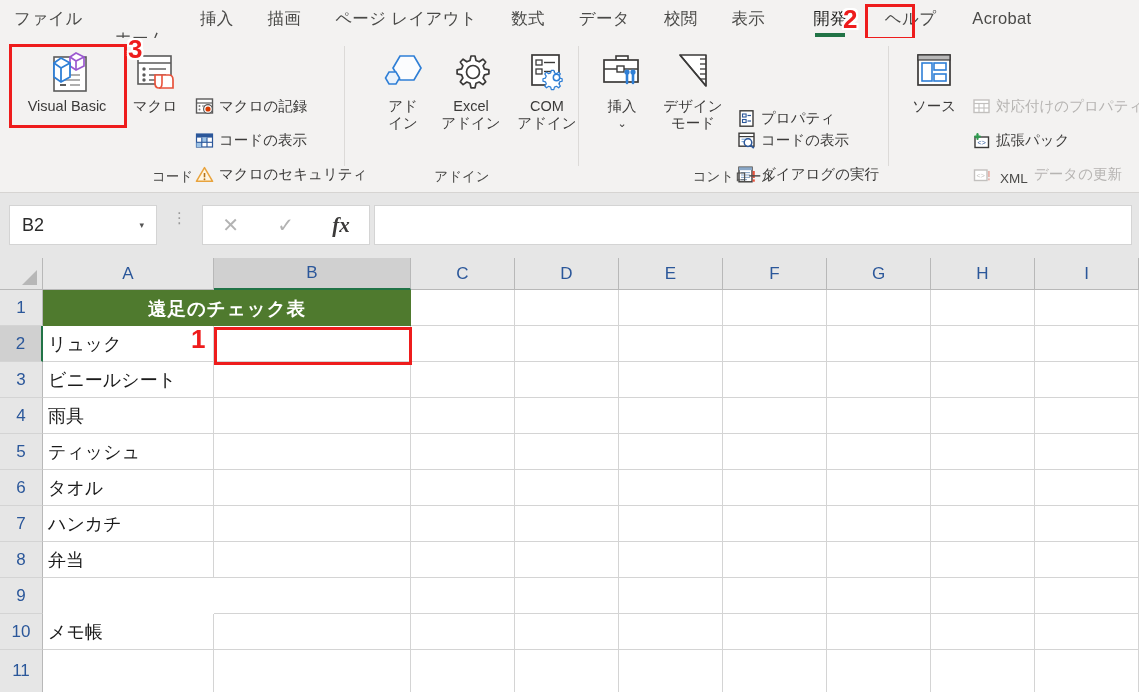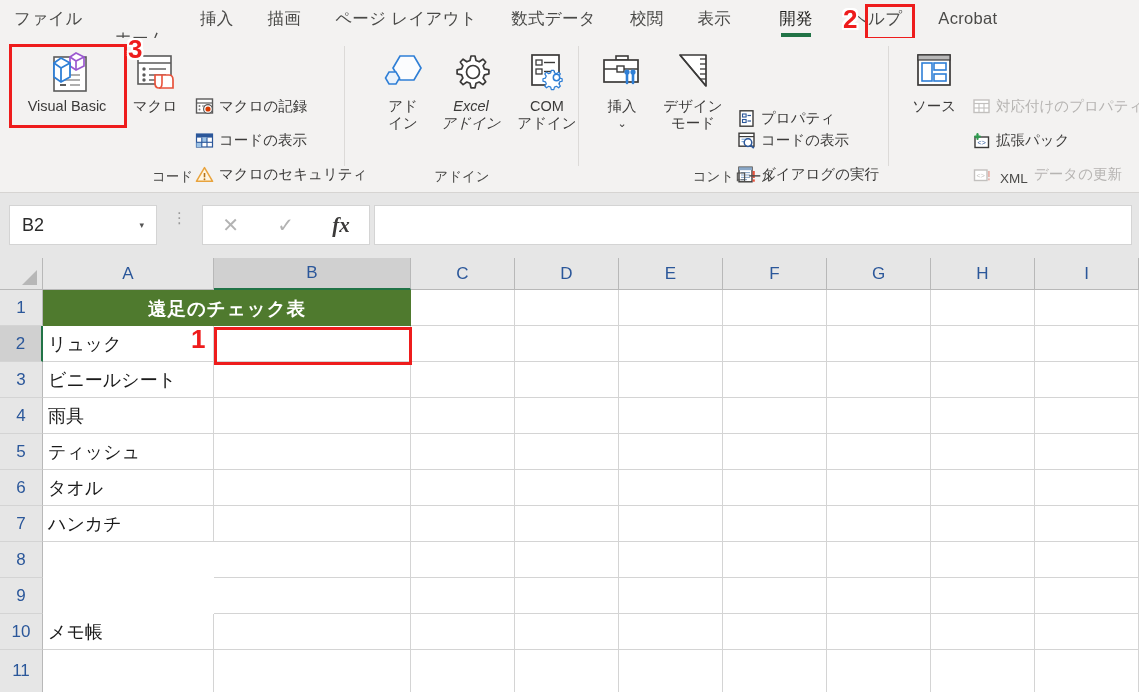--- a/index.html
+++ b/index.html
@@ -134,21 +134,21 @@
 
 <div class="app">
 
   <div class="tabbar">
     <div class="tab" style="margin-left:14px;"><span>ファイル</span></div>
     <div class="tab" style="margin-left:32px;margin-top:40px;"><span>ホーム</span></div>
     <div class="tab" style="margin-left:34px;"><span>挿入</span></div>
     <div class="tab" style="margin-left:34px;"><span>描画</span></div>
     <div class="tab" style="margin-left:34px;"><span>ページ レイアウト</span></div>
     <div class="tab" style="margin-left:34px;"><span>数式</span></div>
-    <div class="tab" style=""><span>データ</span></div>
+    <div class="tab" style="margin-left:34px;"><span>データ</span></div>
     <div class="tab" style="margin-left:34px;"><span>校閲</span></div>
     <div class="tab" style="margin-left:34px;"><span>表示</span></div>
     <div class="tab active" style="margin-left:48px;">
       <span>開発</span>
       <span class="tab-underline"></span>
     </div>
     <div class="tab" style="margin-left:38px;"><span>ヘルプ</span></div>
     <div class="tab" style="margin-left:36px;"><span>Acrobat</span></div>
   </div>
 
@@ -255,21 +255,21 @@
         <div class="ico">
           <svg width="46" height="44" viewBox="0 0 46 44">
             <path d="M20 6 L34 6 L41 18 L34 30 L20 30 L13 18 Z" fill="#fbfcfe" stroke="#2f7fd6" stroke-width="1.7"></path>
             <path d="M9 22 L16 22 L19.5 28 L16 34 L9 34 L5.5 28 Z" fill="#eaf2fb" stroke="#2f7fd6" stroke-width="1.6"></path>
           </svg>
         </div>
         <div class="lbl">アド</div>
         <div class="lbl">イン</div>
       </div>
 
-      <div class="big-btn" style="left:88px; top:8px; width:76px;font-style:italic;">
+      <div class="big-btn" style="left:88px; top:8px; width:76px;">
         <div class="ico">
           <svg width="46" height="44" viewBox="0 0 46 44">
             <path d="M23 6 l4 0 1 4.5 3.2 1.3 3.7-2.6 2.8 2.8 -2.6 3.7 1.3 3.2 4.5 1 0 4 -4.5 1 -1.3 3.2 2.6 3.7 -2.8 2.8 -3.7-2.6 -3.2 1.3 -1 4.5 -4 0 -1-4.5 -3.2-1.3 -3.7 2.6 -2.8-2.8 2.6-3.7 -1.3-3.2 -4.5-1 0-4 4.5-1 1.3-3.2 -2.6-3.7 2.8-2.8 3.7 2.6 3.2-1.3 Z" fill="#fff" stroke="#3b3a39" stroke-width="1.7" stroke-linejoin="round"></path>
             <circle cx="25" cy="22" r="6.5" fill="#fff" stroke="#3b3a39" stroke-width="1.7"></circle>
           </svg>
         </div>
         <div class="lbl">Excel</div>
         <div class="lbl">アドイン</div>
       </div>
 
@@ -526,20 +526,21 @@
       </div>
 
     <div class="titlecell" style="left:43px; top:32px; width:368px; height:36px;">遠足のチェック表</div>
 
     <div class="cell" style="left:43px; top:68px;  width:171px; height:36px;">リュック</div>
     <div class="cell" style="left:43px; top:104px; width:171px; height:36px;">ビニールシート</div>
     <div class="cell" style="left:43px; top:140px; width:171px; height:36px;">雨具</div>
     <div class="cell" style="left:43px; top:176px; width:171px; height:36px;">ティッシュ</div>
     <div class="cell" style="left:43px; top:212px; width:171px; height:36px;">タオル</div>
     <div class="cell" style="left:43px; top:248px; width:171px; height:36px;">ハンカチ</div>
+    <div class="cell" style="left:43px; top:284px; width:171px; height:36px;">弁当</div>
     <div class="cell" style="left:43px; top:356px; width:171px; height:36px;">メモ帳</div>
     <div class="cell" style="left:43px; top:392px; width:171px; height:42px; border-bottom:none;"></div>
 
     <div class="cell" style="left:214px; top:68px;  width:197px; height:36px;"></div>
     <div class="cell" style="left:214px; top:104px; width:197px; height:36px;"></div>
     <div class="cell" style="left:214px; top:140px; width:197px; height:36px;"></div>
     <div class="cell" style="left:214px; top:176px; width:197px; height:36px;"></div>
     <div class="cell" style="left:214px; top:212px; width:197px; height:36px;"></div>
     <div class="cell" style="left:214px; top:248px; width:197px; height:36px;"></div>
     <div class="cell" style="left:214px; top:284px; width:197px; height:36px;"></div>

